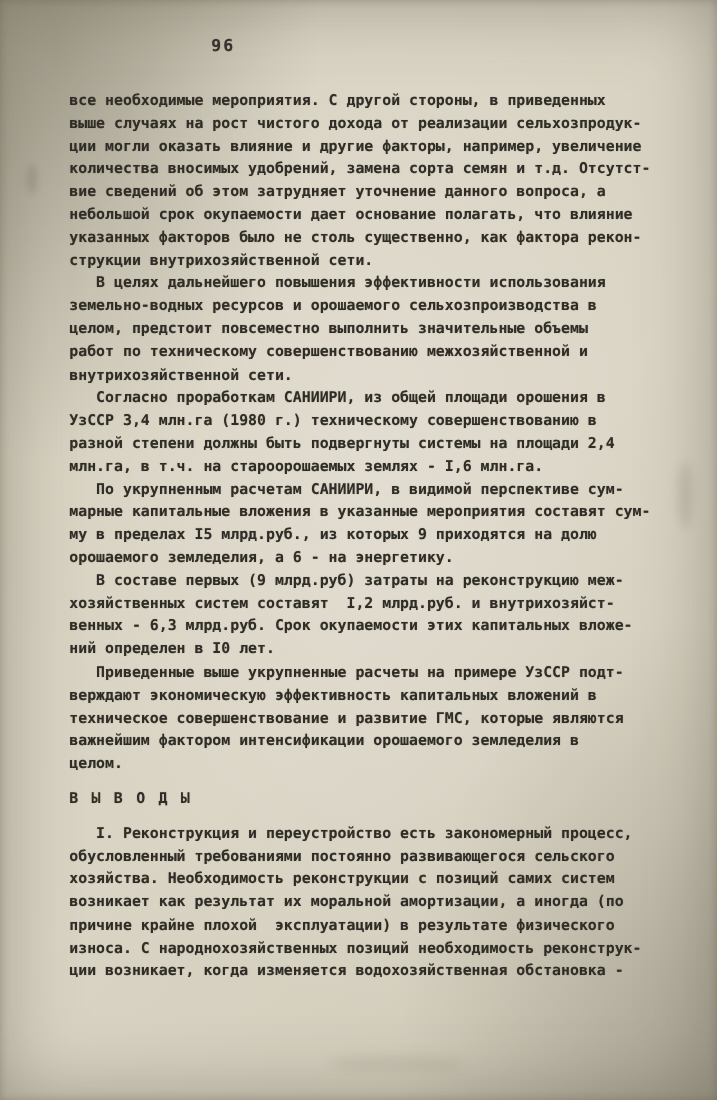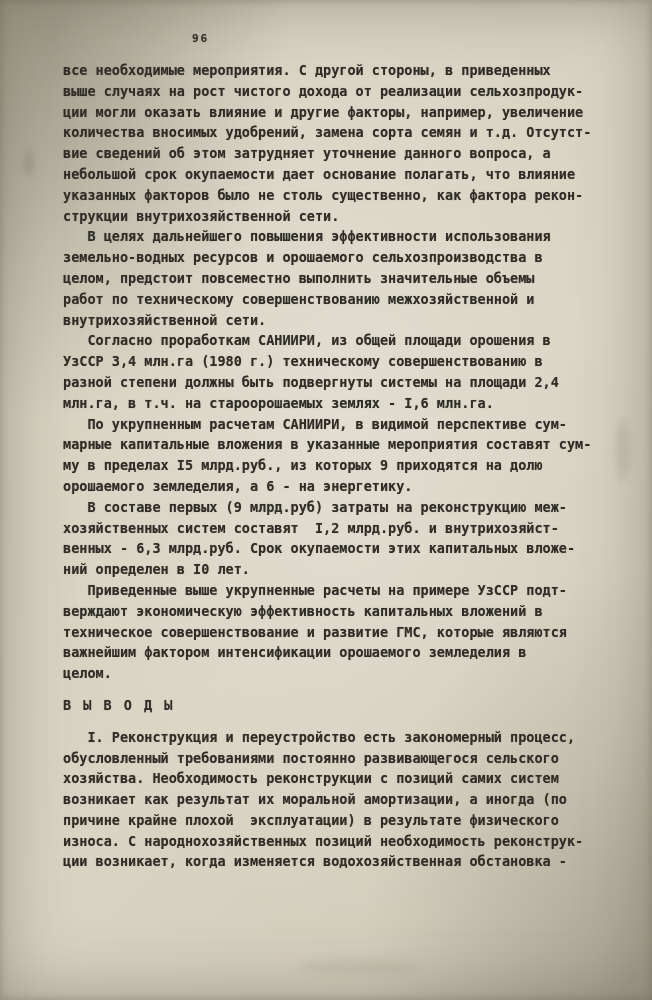--- a/index.html
+++ b/index.html
@@ -18,29 +18,29 @@
       radial-gradient(ellipse at 8% 4%, rgba(70,66,54,0.30), rgba(70,66,54,0) 28%),
       radial-gradient(ellipse at 96% 98%, rgba(70,66,54,0.22), rgba(70,66,54,0) 30%),
       linear-gradient(135deg, #c6bfab 0%, #d8d2c1 18%, #dad4c4 55%, #d3cdbc 82%, #c3bdab 100%);
     box-shadow: inset 0 0 70px rgba(85,80,64,0.45), inset 0 0 8px rgba(85,80,64,0.35);
     font-family: "DejaVu Sans Mono", "Liberation Mono", monospace;
   }
   .page-number {
     position: absolute;
     top: 32px;
     left: 192px;
-    font-size: 11px;
+    font-size: 15px;
     font-weight: bold;
     color: #35332b;
     letter-spacing: 2px;
     text-shadow: 0 0 1px rgba(53,51,43,0.45);
   }
   .text-body {
     position: absolute;
-    top: 60px;
+    top: 81px;
     left: 63px;
     width: 545px;
     color: #2f2d26;
     font-size: 13.5px;
     font-weight: bold;
     line-height: 20.8px;
     white-space: pre;
     text-shadow: 0 0 1px rgba(47,45,38,0.40);
   }
   .text-body .line {

